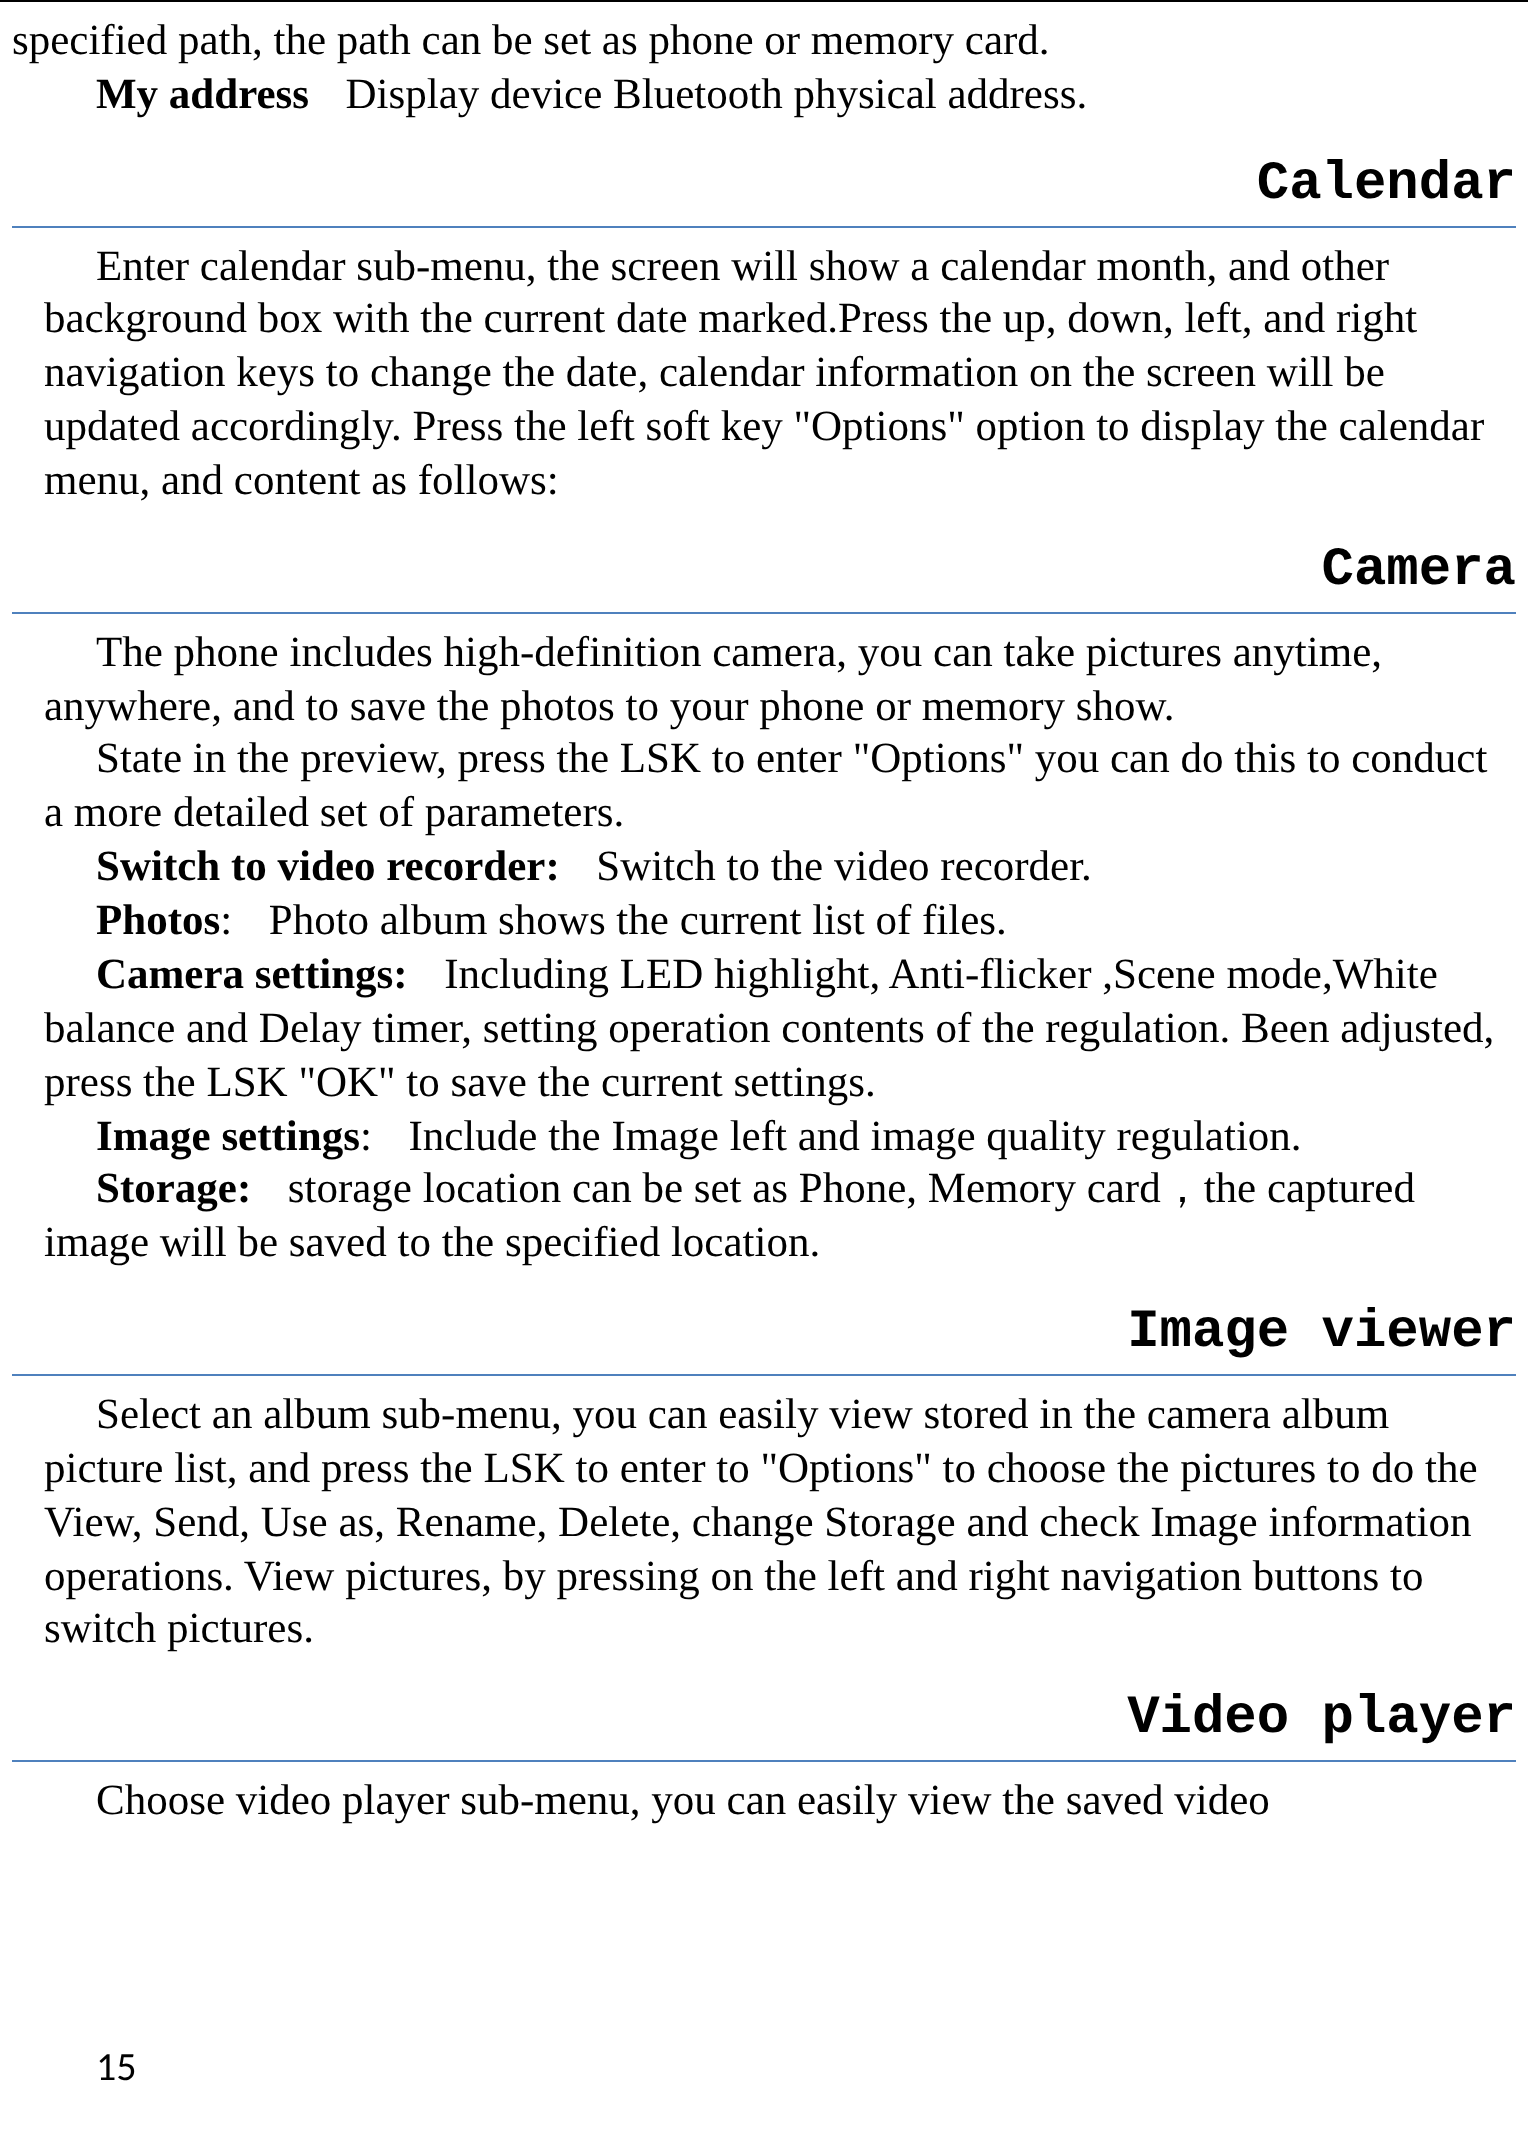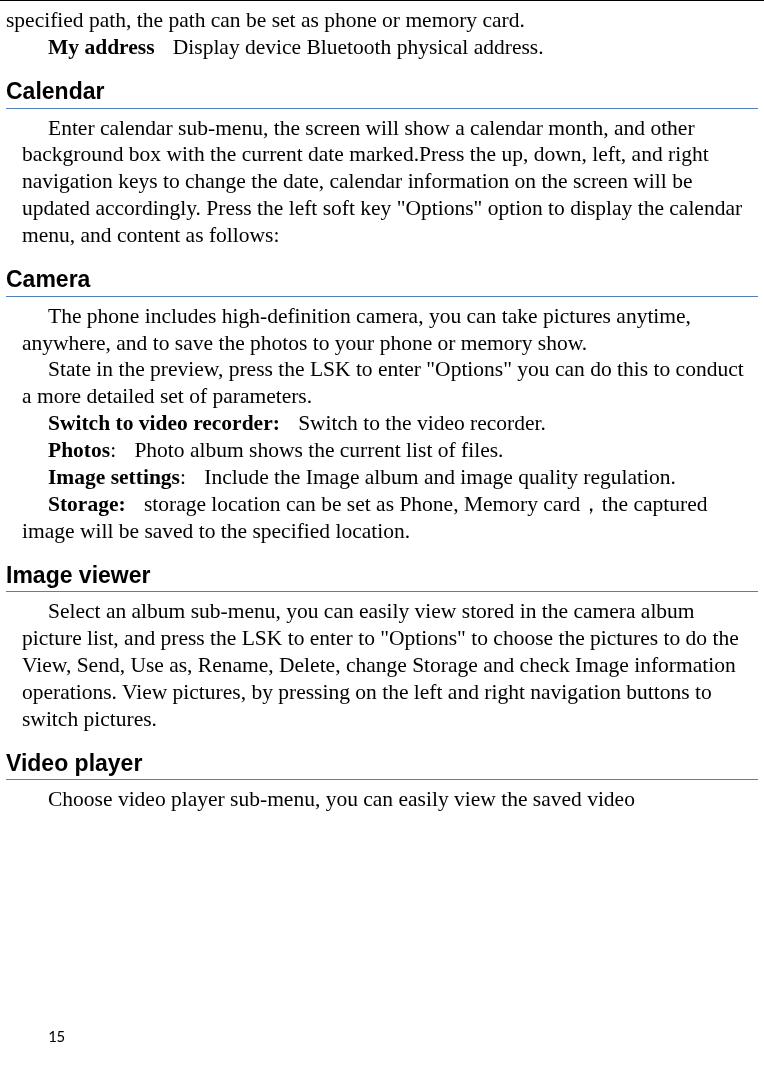--- a/index.html
+++ b/index.html
@@ -19,36 +19,37 @@
     position: relative;
     border-top: 1.5px solid #000;
   }
   .para {
     margin: 0;
     text-align: left;
   }
   .indent { text-indent: 26px; margin-left: 16px; }
   .bold { font-weight: bold; }
   .h2 {
-    font-family: Liberation Sans, sans-serif;
+    font-family: Liberation Mono, monospace;
     font-weight: bold;
-    font-size: 23px;
+    font-size: 27px;
     margin: 16px 0 2px 0;
+    text-align: right;
   }
   .hr {
     border: none;
     border-top: 1.5px solid #4f81bd;
     margin: 0 0 6px 0;
   }
   .footer {
     position: absolute;
     bottom: 18px;
     left: 48px;
     font-family: Calibri, Arial, sans-serif;
-    font-size: 17px;
+    font-size: 20px;
   }
   .wsep { display:inline-block; width: 0.6em; }
 </style>
 </head>
 <body>
 <div class="page">
 
   <p class="para">specified path, the path can be set as phone or memory card.</p>
   <p class="para indent">
     <span class="bold">My address</span><span class="wsep"></span>
@@ -65,22 +66,26 @@
   <p class="para indent">State in the preview, press the LSK to enter "Options" you can do this to conduct a more detailed set of parameters.</p>
   <p class="para indent">
     <span class="bold">Switch to video recorder:</span><span class="wsep"></span>
     <span>Switch to the video recorder.</span>
   </p>
   <p class="para indent">
     <span class="bold">Photos</span>:<span class="wsep"></span>
     <span>Photo album shows the current list of files.</span>
   </p>
   <p class="para indent">
+    <span class="bold">Camera settings:</span><span class="wsep"></span>
+    <span>Including LED highlight, Anti-flicker ,Scene mode,White balance and Delay timer, setting operation contents of the regulation. Been adjusted, press the LSK "OK" to save the current settings.</span>
+  </p>
+  <p class="para indent">
     <span class="bold">Image settings</span>:<span class="wsep"></span>
-    <span>Include the Image album and image quality regulation.</span>
+    <span>Include the Image left and image quality regulation.</span>
   </p>
   <p class="para indent">
     <span class="bold">Storage:</span><span class="wsep"></span>
     <span>storage location can be set as Phone, Memory card，the captured image will be saved to the specified location.</span>
   </p>
 
   <h2 class="h2">Image viewer</h2>
   <hr class="hr">
   <p class="para indent">Select an album sub-menu, you can easily view stored in the camera album picture list, and press the LSK to enter to "Options" to choose the pictures to do the View, Send, Use as, Rename, Delete, change Storage and check Image information operations. View pictures, by pressing on the left and right navigation buttons to switch pictures.</p>
 

